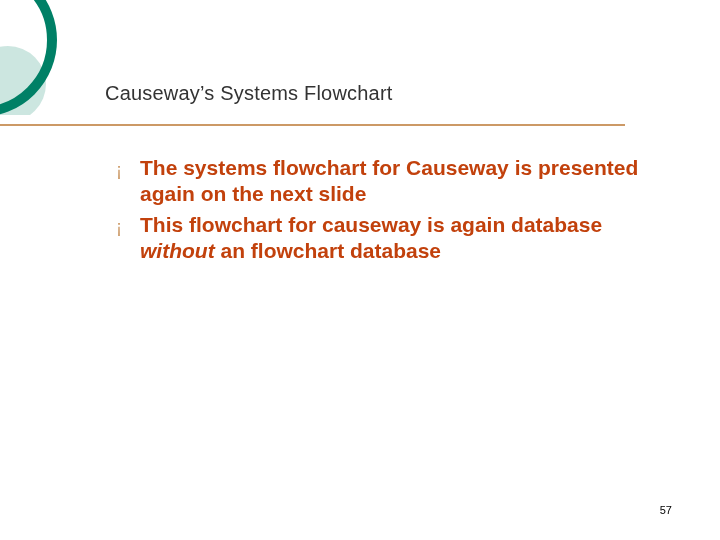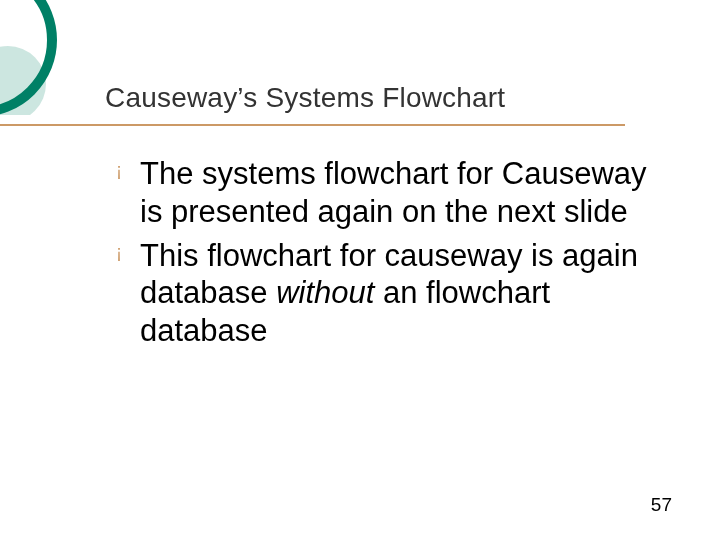--- a/index.html
+++ b/index.html
@@ -1,27 +1,27 @@
 <!DOCTYPE html>
 <html><head>
 <meta charset="utf-8">
 <style>
   * { margin: 0; padding: 0; box-sizing: border-box; }
   html, body { width: 720px; height: 540px; background: #fff; font-family: Arial, Helvetica, sans-serif; overflow: hidden; }
   .slide { position: relative; width: 720px; height: 540px; }
   .corner-graphic { position: absolute; top: 0; left: 0; width: 80px; height: 115px; overflow: hidden; pointer-events: none; }
   .title-row { position: absolute; top: 82px; left: 105px; right: 60px; }
-  .title-text { font-size: 28px; color: #333; font-weight: 400; letter-spacing: 0.2px; }
+  .title-text { font-size: 20px; color: #333; font-weight: 400; letter-spacing: 0.2px; }
   .underline { position: absolute; top: 124px; left: 0; width: 625px; height: 2px; background: #cc9966; }
   .content { position: absolute; top: 155px; left: 116px; right: 70px; }
   .bullet-item { display: flex; align-items: flex-start; margin-bottom: 6px; }
   .bullet { flex: 0 0 24px; color: #cc9966; font-size: 18px; line-height: 30px; }
-  .bullet-text { font-size: 31px; line-height: 1.22; color: #000000; }
+  .bullet-text { font-size: 21px; line-height: 1.22; color: #c2410c; font-weight: bold; }
   .bullet-text em { font-style: italic; }
-  .page-number { position: absolute; bottom: 24px; right: 48px; font-size: 19px; color: #000; padding-left: 24px; }
+  .page-number { position: absolute; bottom: 24px; right: 48px; font-size: 11px; color: #000; padding-left: 24px; }
 </style>
 </head>
 <body>
 
 <div class="slide">
 
   <div class="corner-graphic">
     <svg width="80" height="115" viewBox="0 0 80 115">
       <circle cx="8" cy="84" r="38" fill="#00806633"></circle>
       <circle cx="-20" cy="40" r="72" fill="none" stroke="#008066" stroke-width="10"></circle>

